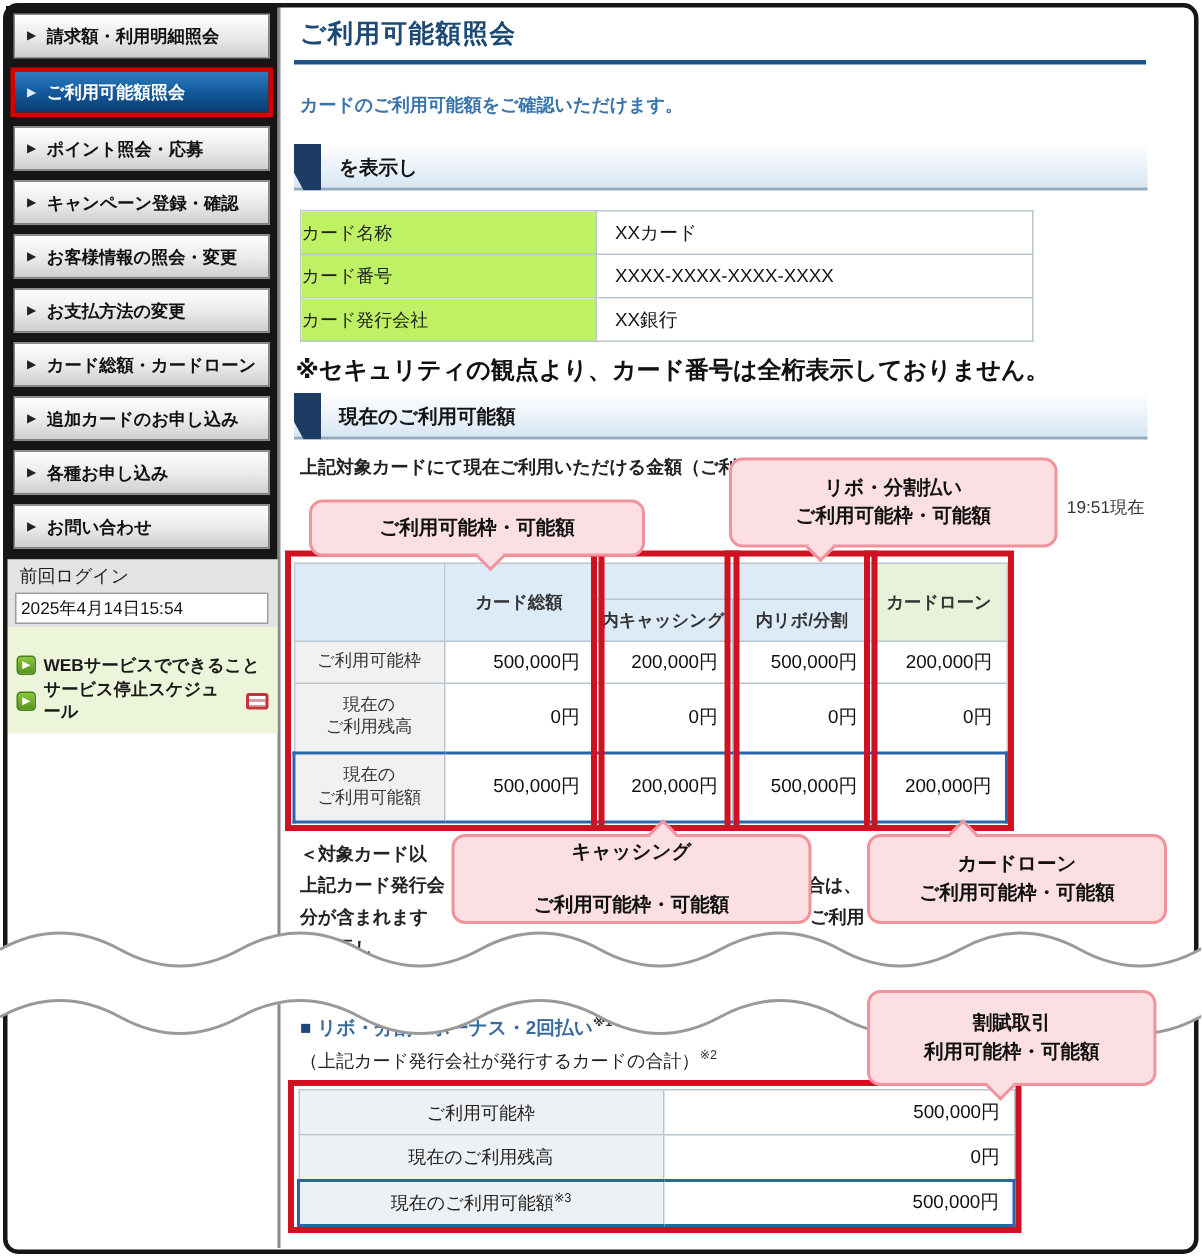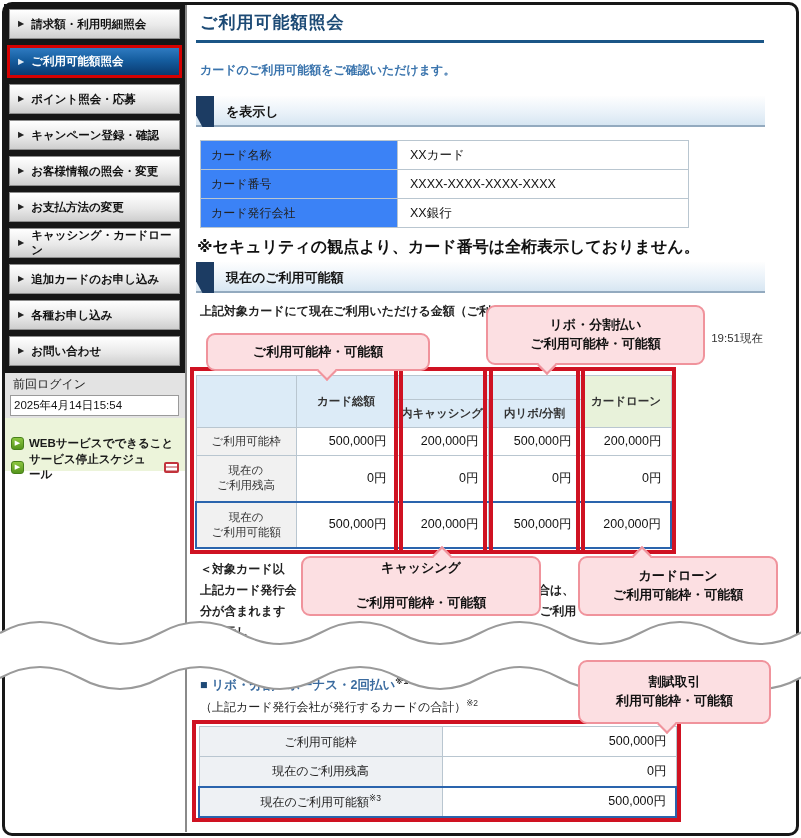--- a/index.html
+++ b/index.html
@@ -19,21 +19,21 @@
   .menu-item .arr { font-size:8px; color:#222; line-height:1; }
   .menu-item.selected { background:linear-gradient(180deg,#2f7bc1 0%,#155d9f 45%,#0a3a70 100%);
                color:#fff; border:3px solid #d60000; margin:0 3px 6px 3px; height:33px; }
   .menu-item.selected .arr { color:#dfe9f3; }
 
   .last-login { position:absolute; left:4px; top:373px; width:181px; height:45px;
                 background:#e3e3e3; z-index:2; padding:3px 6px 0 6px; }
   .ll-label { font-size:12px; color:#222; padding-left:3px; }
   .ll-value { margin-top:2px; background:#fff; border:1px solid #9a9a9a; font-size:11.5px;
               color:#111; padding:2px 3px; }
-  .green-panel { position:absolute; left:4px; top:418px; width:181px; height:53px;
+  .green-panel { position:absolute; left:4px; top:418px; width:181px; height:71px;
                  background:#ecf4da; z-index:2; padding-top:13px; }
   .g-link { display:flex; align-items:center; gap:5px; padding:2px 6px 2px 7px; height:24px;
             font-size:11.5px; font-weight:bold; color:#1a1a1a; cursor:pointer; }
   .g-icon { width:13px; height:13px; flex:0 0 13px; border-radius:3px; color:#fff; font-size:7px;
             display:flex; align-items:center; justify-content:center;
             background:linear-gradient(180deg,#8cc63f,#55951c); border:1px solid #47801a; }
   .card-icon { display:inline-block; width:16px; height:11px; margin-left:3px;
                border:2px solid #c2333b; border-radius:2px;
                background:repeating-linear-gradient(180deg,#fff 0 2px,#dd9ba0 2px 4px); }
 
@@ -50,21 +50,21 @@
   .section-bar .stitle { position:absolute; left:30px; top:0; line-height:31px; font-size:13px;
                  font-weight:bold; color:#141414; }
   .note { left:197px; top:237px; font-size:16px; font-weight:bold; color:#111; }
   .para { left:200px; top:303px; font-size:12px; font-weight:bold; color:#222; }
   .asof { left:640px; top:331px; width:123px; text-align:right; font-size:11.5px; color:#333; }
   .frag { font-size:12px; font-weight:bold; color:#222;font-family:Liberation Serif, serif; }
 
   
   table { position:absolute; border-collapse:collapse; table-layout:fixed; z-index:1; }
   td { border:1px solid #b9c6d0; font-size:12px; color:#222; overflow:hidden; }
-  .card-table td.lbl { background:#3b82f6; padding-left:10px; }
+  .card-table td.lbl { background:#bef264; }
   .card-table td.val { background:#fff; padding-left:12px; font-size:12.5px; color:#111; }
   .av-table td.hdr { background:#dcebf7; text-align:center; font-weight:bold; font-size:11.5px; color:#333; }
   .av-table td.hdr-green { background:#e8f2da; text-align:center; font-weight:bold; font-size:11.5px; color:#333; }
   .av-table td.rlbl { background:#f1f1f1; text-align:center; font-size:11.5px; color:#333; line-height:1.3; }
   .av-table td.num, .bt-table td.num { background:#fff; text-align:right; padding-right:9px; font-size:12.5px; color:#111; }
   tr.hl td { border-top:2px solid #2a64ad; border-bottom:2px solid #2a64ad; }
   tr.hl td:first-child { border-left:2px solid #2a64ad; }
   tr.hl td:last-child { border-right:2px solid #2a64ad; }
   .bt-table td.rlbl { background:#eef1f4; text-align:center; font-size:12px; color:#222; }
   sup { font-size:8.5px; }
@@ -115,21 +115,21 @@
     <div class="menu-item">
         <span class="arr">▶</span>
         <span>お客様情報の照会・変更</span>
       </div>
     <div class="menu-item">
         <span class="arr">▶</span>
         <span>お支払方法の変更</span>
       </div>
     <div class="menu-item">
         <span class="arr">▶</span>
-        <span>キャッシング・カードローン</span>
+        <span>カード総額・カードローン</span>
       </div>
     <div class="menu-item">
         <span class="arr">▶</span>
         <span>追加カードのお申し込み</span>
       </div>
     <div class="menu-item">
         <span class="arr">▶</span>
         <span>各種お申し込み</span>
       </div>
     <div class="menu-item">

